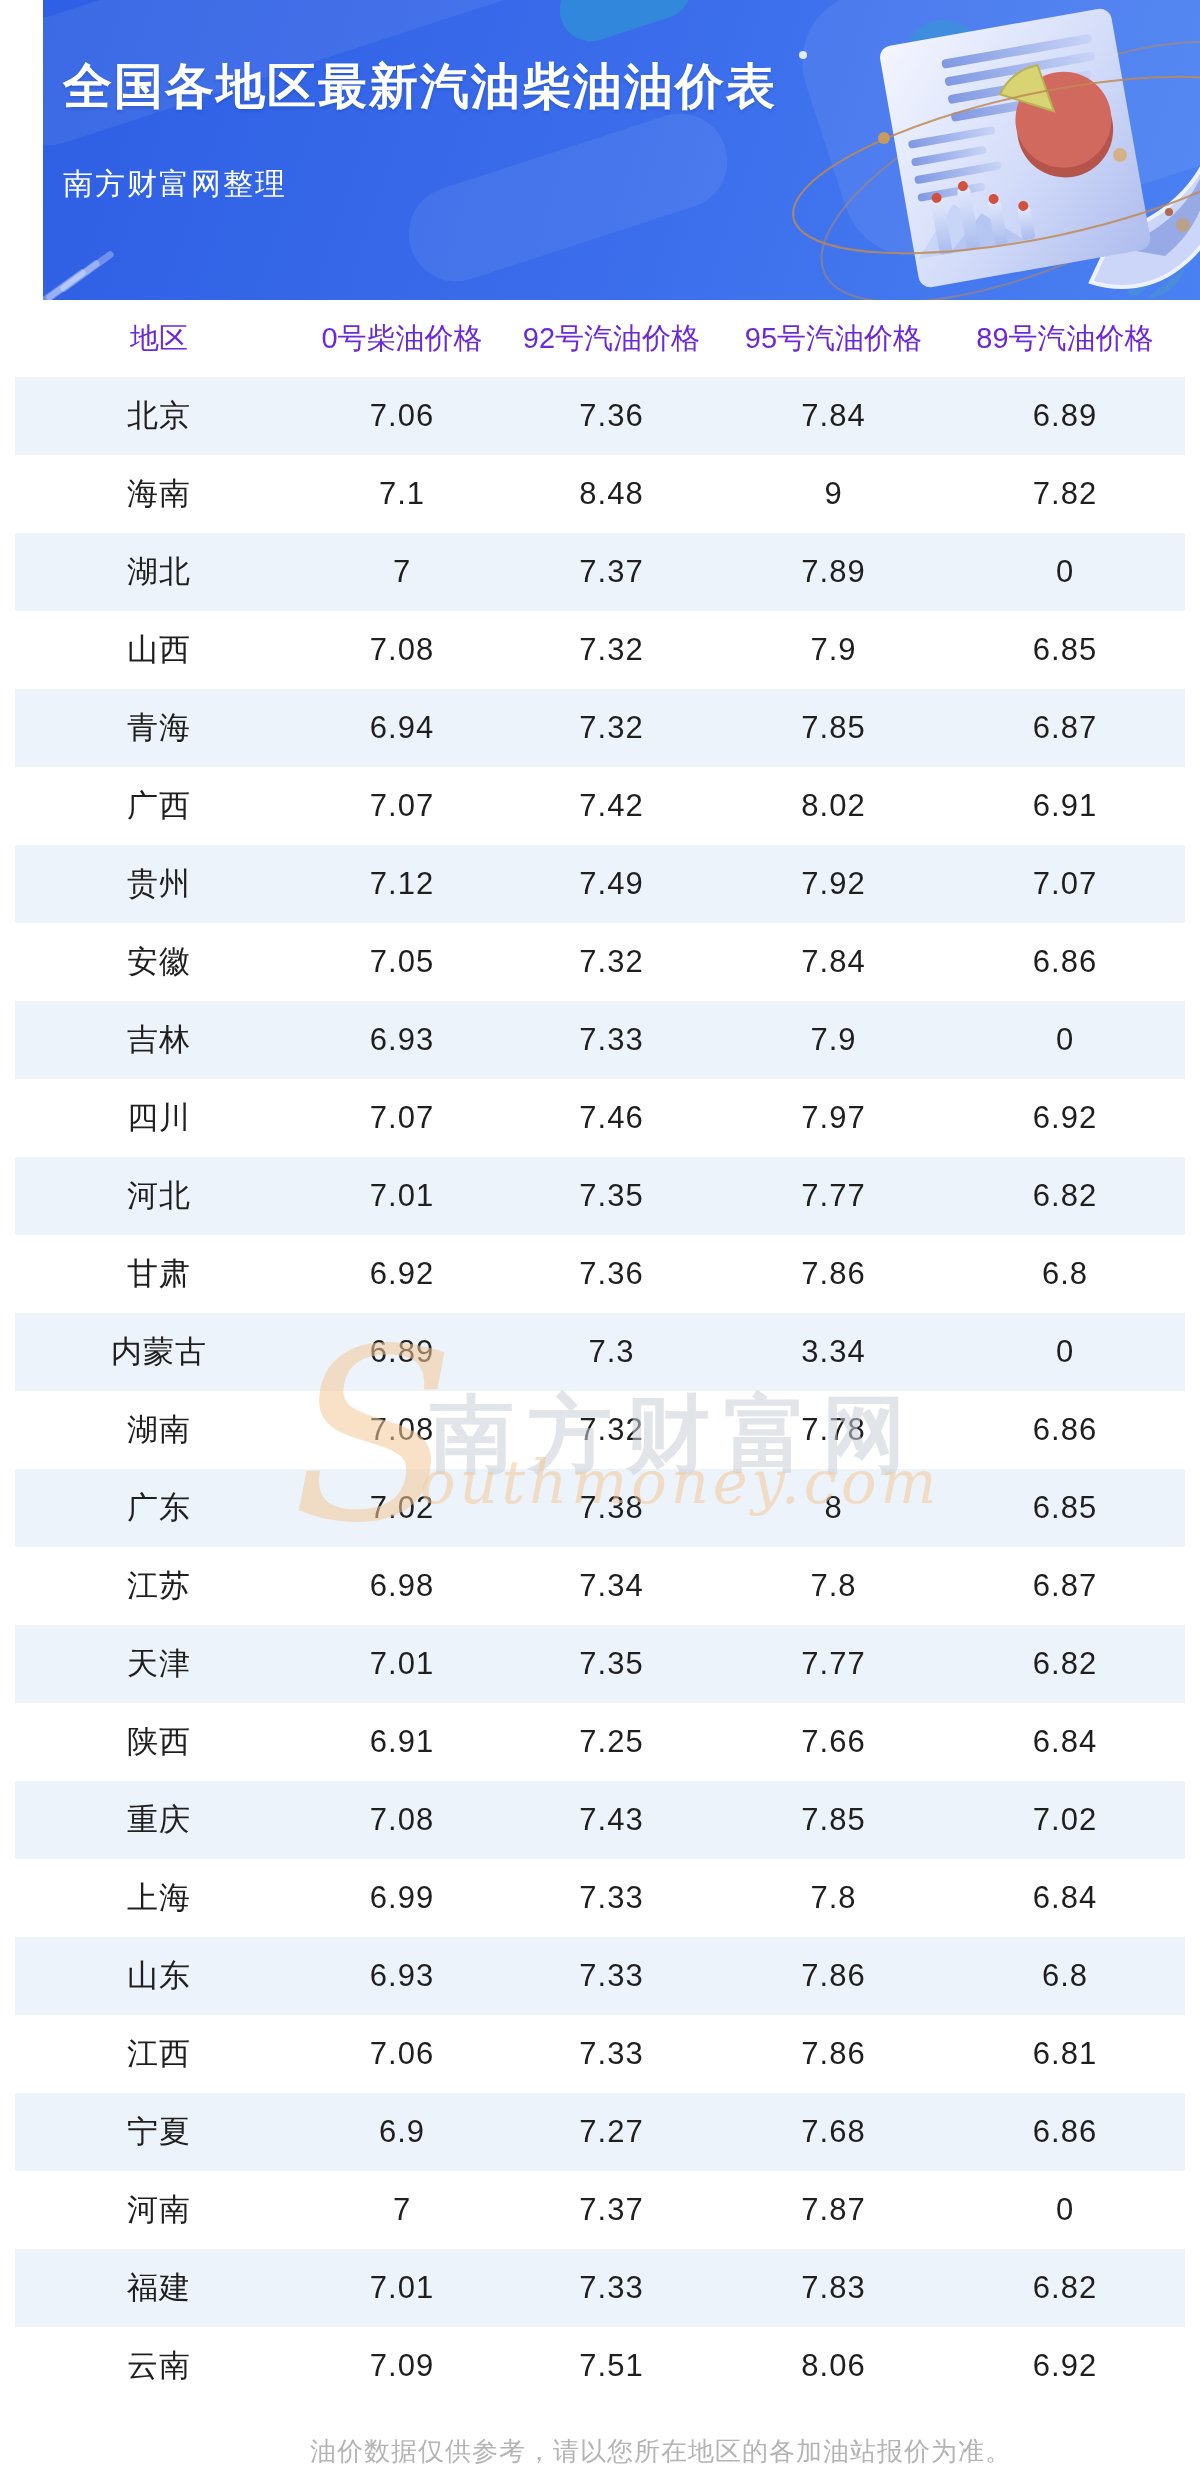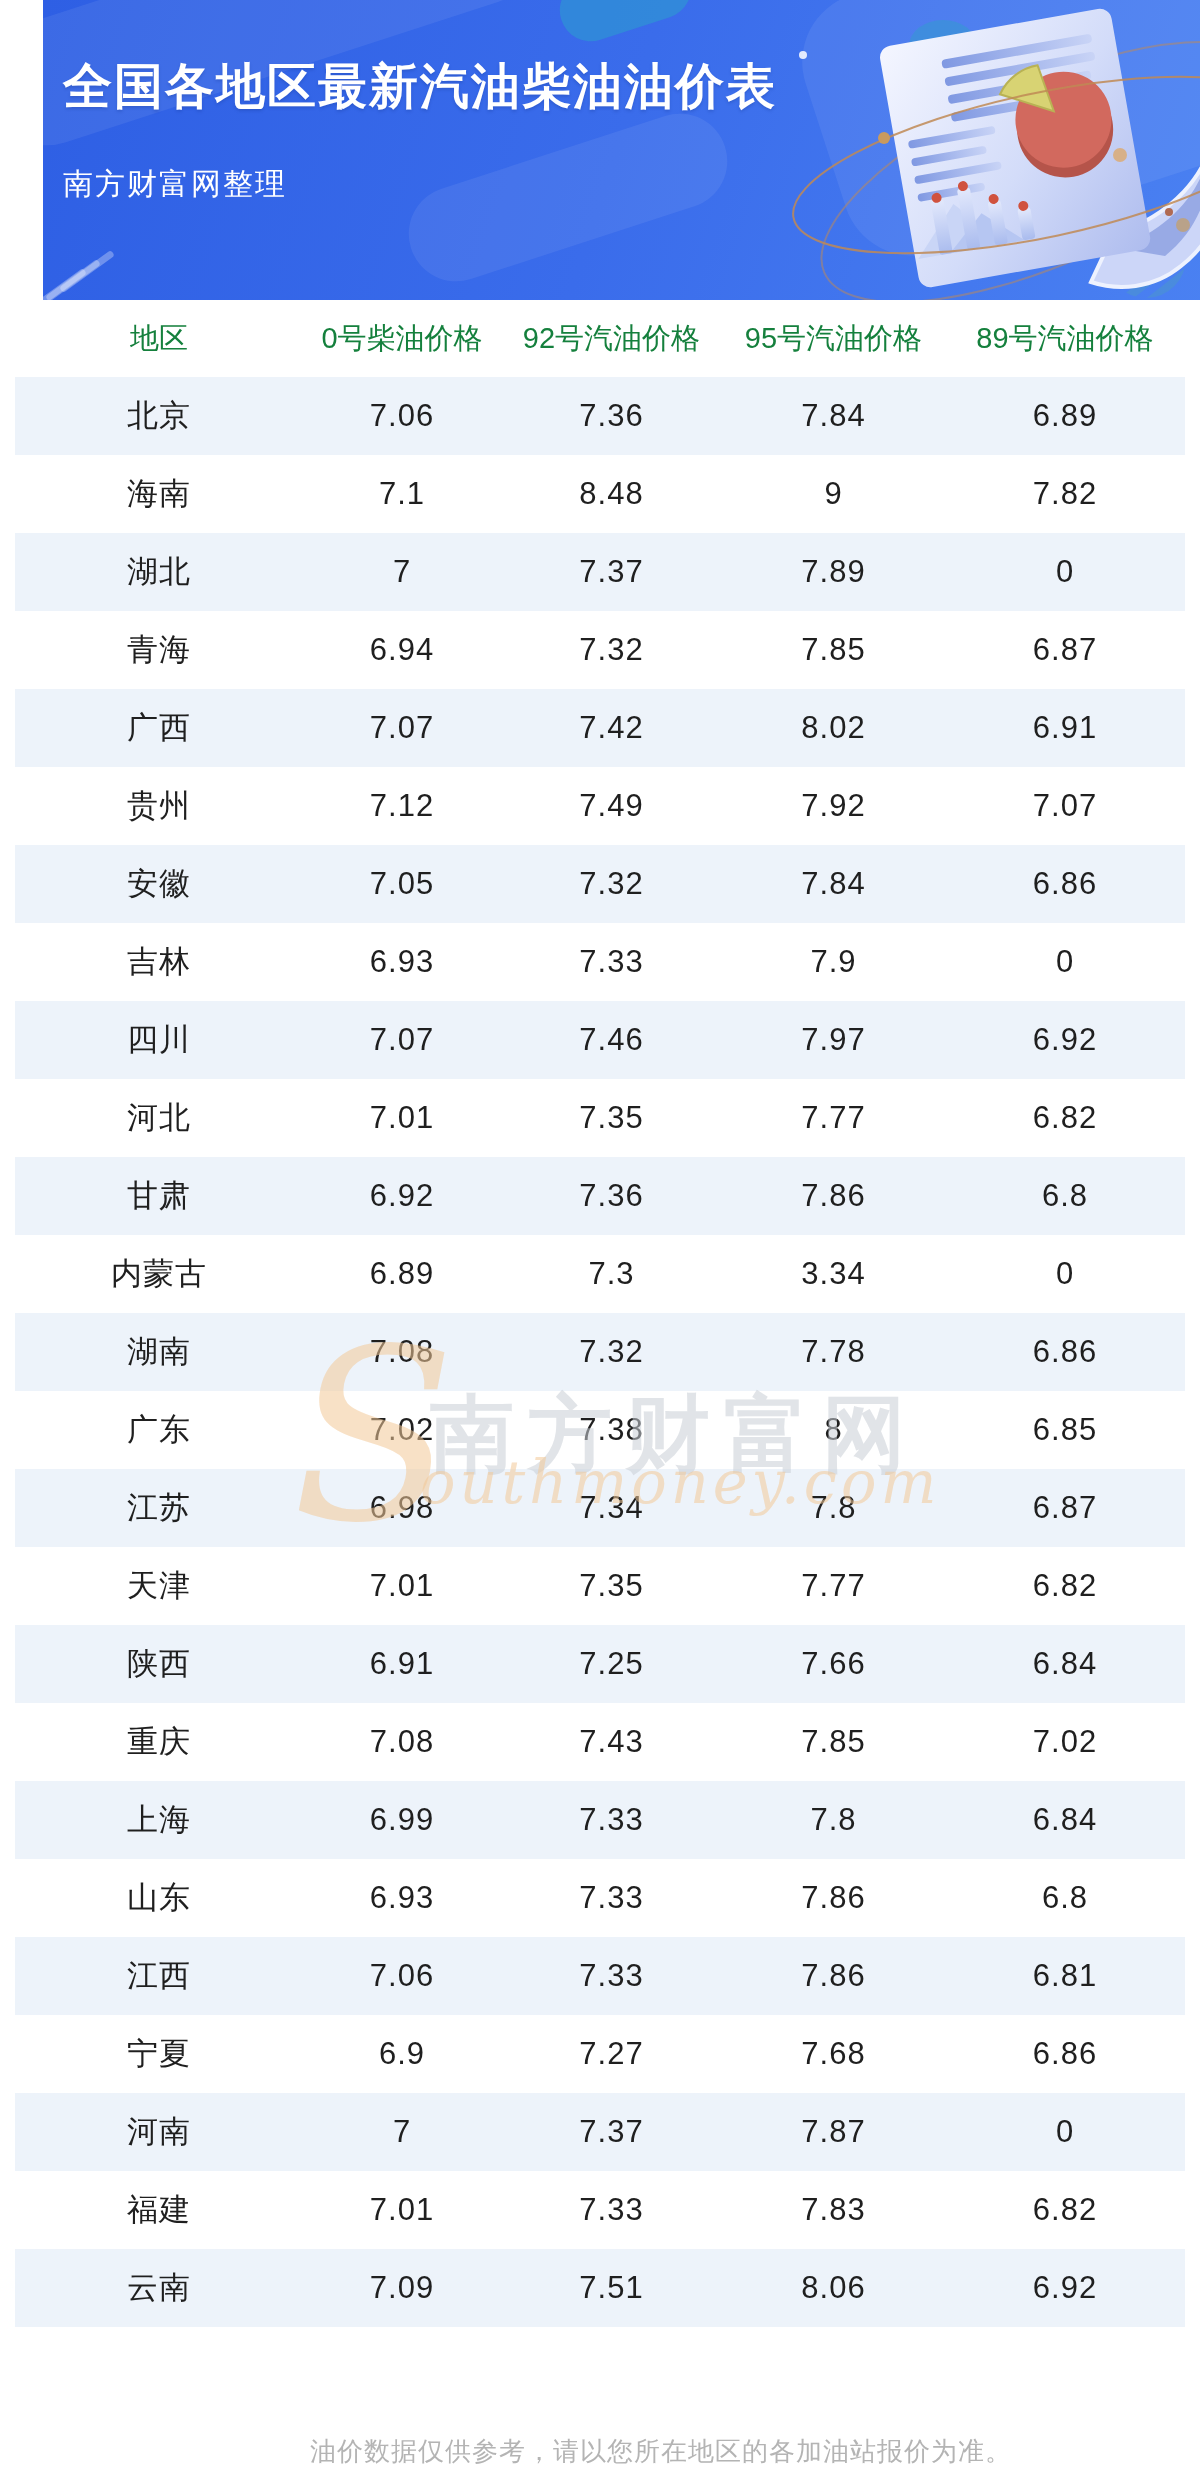--- a/index.html
+++ b/index.html
@@ -30,21 +30,21 @@
   .banner-subtitle{
     position:absolute;left:20px;top:164px;color:#ffffff;font-size:30px;letter-spacing:2px;font-family:Liberation Mono, monospace;
   }
   .illu{position:absolute;right:0;top:0;}
   
   .price-table{
     position:absolute;left:15px;top:300px;width:1170px;
     border-collapse:collapse;table-layout:fixed;
   }
   .price-table th{
-    height:77px;font-weight:normal;font-size:29px;color:#15803d;
+    height:77px;font-weight:normal;font-size:29px;color:#6d28d9;
     text-align:center;vertical-align:middle;padding:0;
   }
   .price-table td{
     height:78px;font-size:31px;color:#1f1f1f;text-align:center;
     vertical-align:middle;padding:0;letter-spacing:1px;
   }
   .price-table tbody tr:nth-child(odd) td{background:#edf3fa;}
   
   .watermark{position:absolute;left:0;top:0;width:1200px;height:2492px;pointer-events:none;}
   .wm-s{
@@ -199,20 +199,27 @@
         <td>7.82</td>
       </tr>
       <tr>
         <td>湖北</td>
         <td>7</td>
         <td>7.37</td>
         <td>7.89</td>
         <td>0</td>
       </tr>
       <tr>
+        <td>山西</td>
+        <td>7.08</td>
+        <td>7.32</td>
+        <td>7.9</td>
+        <td>6.85</td>
+      </tr>
+      <tr>
         <td>青海</td>
         <td>6.94</td>
         <td>7.32</td>
         <td>7.85</td>
         <td>6.87</td>
       </tr>
       <tr>
         <td>广西</td>
         <td>7.07</td>
         <td>7.42</td>

